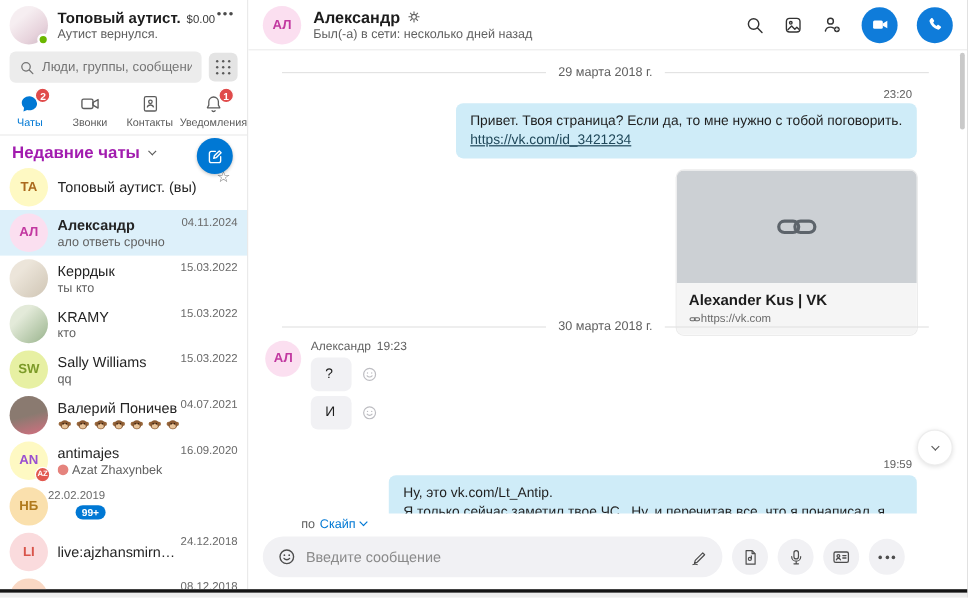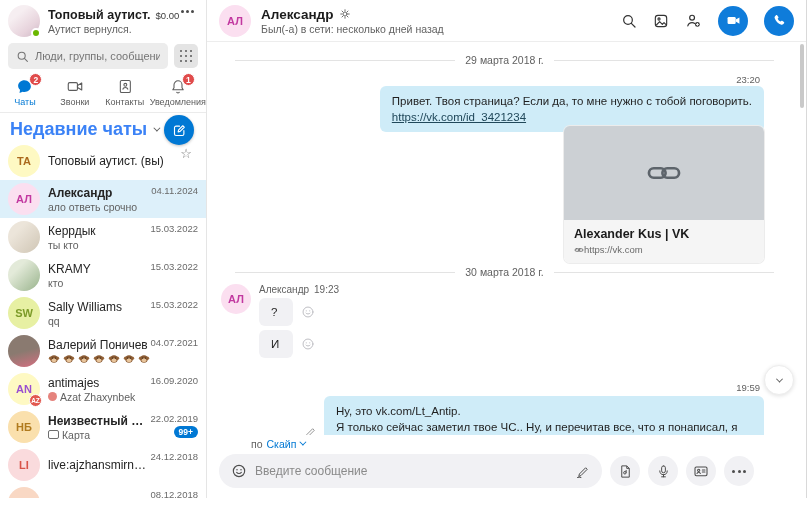--- a/index.html
+++ b/index.html
@@ -1,18 +1,18 @@
 <!DOCTYPE html>
 <html><head>
 <meta charset="utf-8">
 <style>
   * { margin:0; padding:0; box-sizing:border-box; }
   html,body { background:#fff; }
   body { font-family:"Liberation Sans", sans-serif; width:807px; height:513px; overflow:hidden; }
-  .window { width:807px; height:498px; display:flex; border-right:1px solid #d9d9d9; }
+  .window { width:807px; height:498px; display:flex; flex-direction:column; border-right:1px solid #d9d9d9; }
   .content { flex:1; display:flex; overflow:hidden; }
   .bottom-edge { height:3px; background:#151515; }
   .bottom-gap { height:4px; background:#ededed; }
 
   
   .sidebar { width:207px; min-width:207px; border-right:1px solid #e5e5e5; display:flex; flex-direction:column; overflow:hidden; }
   .profile { display:flex; align-items:center; padding:5px 8px 3px 8px; position:relative; }
   .profile-av { width:32px; height:32px; border-radius:50%; background:linear-gradient(140deg,#f6eef1 30%,#e7d3dc 70%,#cdb7c4); position:relative; flex-shrink:0; }
   .presence { position:absolute; right:-1px; bottom:-1px; width:10px; height:10px; border-radius:50%; background:#6bb700; border:2px solid #fff; }
   .profile-main { margin-left:8px; min-width:0; }
@@ -29,21 +29,21 @@
   .dialpad { width:24px; height:24px; border-radius:5px; background:#e4e4e4; display:grid; grid-template-columns:repeat(3,3px); grid-template-rows:repeat(3,3px); gap:2px; place-content:center; }
   .dialpad i { width:2.5px; height:2.5px; border-radius:50%; background:#5a5a5a; }
   .tabs { display:flex; padding:4px 0 5px 0; border-bottom:1px solid #ebebeb; }
   .tab { flex:1; display:flex; flex-direction:column; align-items:center; gap:2px; cursor:pointer; color:#5c5c5c; }
   .tab.active { color:#0078d4; }
   .tab-icon { position:relative; height:18px; display:flex; align-items:center; }
   .tab-label { font-size:9px; }
   .tab.active .tab-label { color:#0078d4; }
   .nbadge { position:absolute; top:-4px; right:-9px; min-width:13px; height:13px; border-radius:7px; background:#e04b4b; color:#fff; font-size:8.5px; font-weight:bold; display:flex; align-items:center; justify-content:center; padding:0 3px; border:1.5px solid #fff; }
   .section-head { display:flex; align-items:center; padding:6px 10px 2px 10px; position:relative; }
-  .section-title { font-size:18px; font-weight:600; color:#3b82f6; display:flex; align-items:center; gap:6px; }
+  .section-title { font-size:14px; font-weight:600; color:#a21caf; display:flex; align-items:center; gap:6px; }
   .chev { width:5px; height:5px; border-right:1.4px solid #5c5c5c; border-bottom:1.4px solid #5c5c5c; transform:rotate(45deg) translateY(-2px); display:inline-block; }
   .compose-btn { position:absolute; right:12px; top:2px; width:30px; height:30px; border-radius:50%; background:#0078d4; display:flex; align-items:center; justify-content:center; cursor:pointer; box-shadow:0 1px 3px rgba(0,0,0,.25); z-index:2; }
   .chat-list { flex:1; overflow:hidden; }
   .chat-row { display:flex; align-items:center; height:38px; padding:0 8px; cursor:pointer; position:relative; }
   .chat-row.sel { background:#ddf0fa; }
   .av { width:32px; height:32px; border-radius:50%; display:flex; align-items:center; justify-content:center; font-size:11px; font-weight:bold; flex-shrink:0; position:relative; }
   .subbadge { position:absolute; right:-2px; bottom:-2px; width:13px; height:13px; border-radius:50%; background:#e25950; color:#fff; font-size:6.5px; font-weight:bold; display:flex; align-items:center; justify-content:center; border:1.5px solid #fff; }
   .chat-mid { flex:1; margin-left:8px; min-width:0; }
   .chat-name { font-size:12px; color:#242424; white-space:nowrap; overflow:hidden; text-overflow:ellipsis; }
   .chat-name.bold { font-weight:bold; }
@@ -371,27 +371,20 @@
         </div>
         <div class="chat-meta">
               <div class="chat-date">16.09.2020</div>
             </div>
       </div>
 
       <div class="chat-row">
         <div class="av" style="background: rgb(250, 224, 173); color: rgb(176, 122, 29);">
               <span>НБ</span>
             </div>
-        <div class="chat-mid">
-          <div class="chat-name bold">Неизвестный бот</div>
-          <div class="chat-prev">
-            <span class="card-mini"></span>
-            <span>Карта</span>
-          </div>
-        </div>
         <div class="chat-meta">
           <div class="chat-date">22.02.2019</div>
           <span class="unread-pill">99+</span>
         </div>
       </div>
 
       <div class="chat-row">
         <div class="av" style="background: rgb(250, 219, 221); color: rgb(216, 84, 74);">
               <span>LI</span>
             </div>
@@ -478,21 +471,21 @@
             <span>29 марта 2018 г.</span>
           </div>
 
       <div class="mm tstamp" style="top:32px; right:46px">23:20</div>
 
       <div class="mm bubble-out" style="top:44px; right:42px">
         <div>Привет. Твоя страница? Если да, то мне нужно с тобой поговорить.</div>
         <a href="#">https://vk.com/id_3421234</a>
       </div>
 
-      <div class="mm link-card" style="top:84px; right:42px">
+      <div class="mm link-card" style="top:100px; right:42px">
 
         <div class="card-img">
           <span>
             <svg width="38" height="38" viewBox="0 0 24 24" fill="none" stroke="currentColor" stroke-width="1.7" stroke-linecap="round">
                   <rect x="2.5" y="9" width="10.5" height="6" rx="3"></rect>
                   <rect x="11" y="9" width="10.5" height="6" rx="3"></rect>
                 </svg>
           </span>
         </div>
         <div class="card-body">

